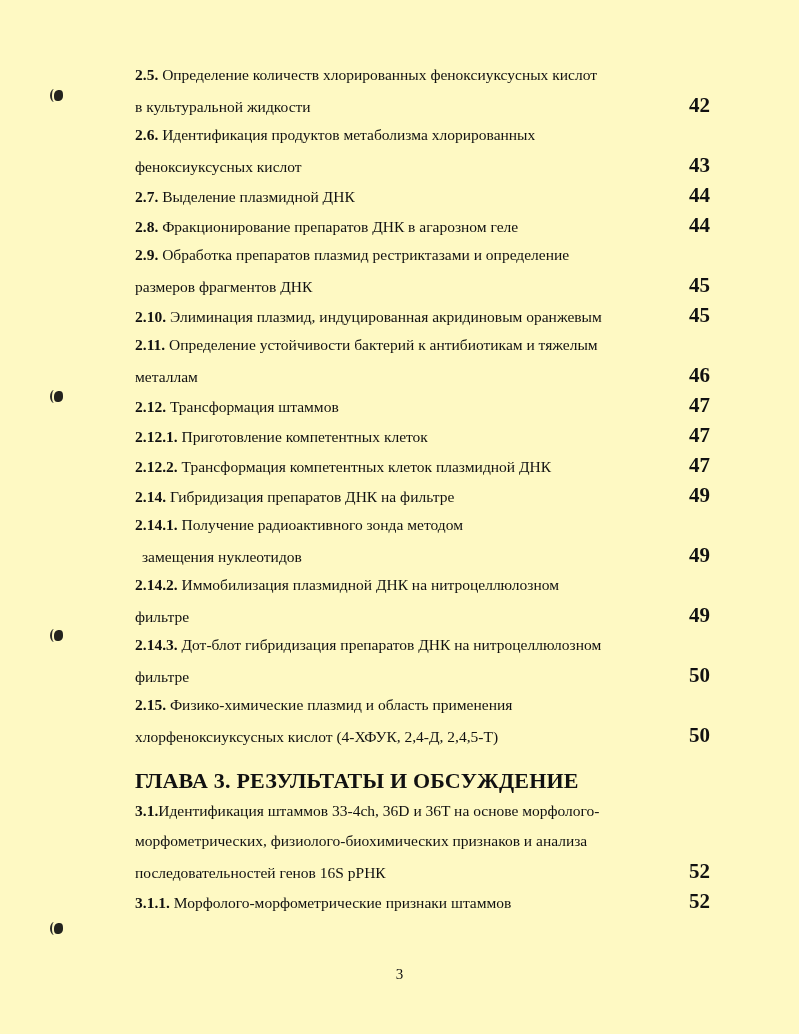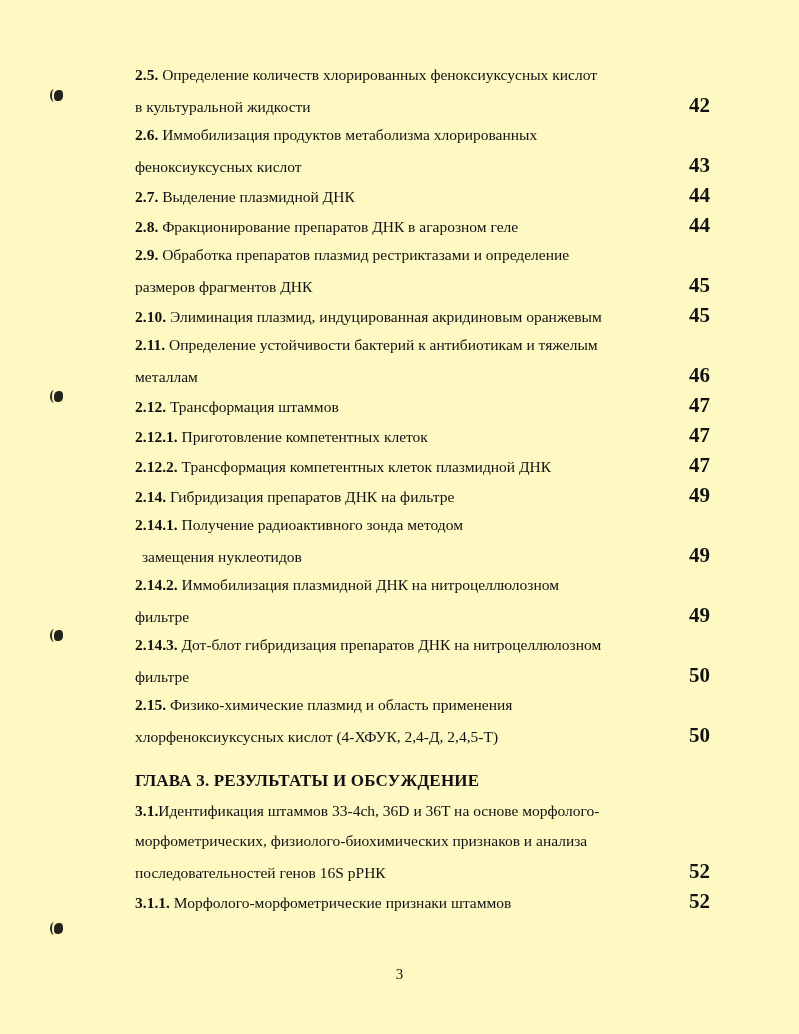--- a/index.html
+++ b/index.html
@@ -107,21 +107,21 @@
   }
   .page-num.empty {
     visibility: hidden;
   }
 
   
   .chapter-heading {
     height: 30px;
     line-height: 30px;
     margin-top: 16px;
-    font-size: 17px;
+    font-size: 22px;
     font-weight: 700;
     letter-spacing: 0.2px;
     white-space: nowrap;
   }
 
   
   .folio {
     position: absolute;
     left: 0;
     right: 0;
@@ -148,21 +148,21 @@
     <div id="rows-main">
         <div class="toc-row">
           <div class="entry"><span class="entry-num">2.5.</span><span class="entry-text"> Определение количеств хлорированных феноксиуксусных кислот</span></div>
           <div class="page-num empty"></div>
         </div>
         <div class="toc-row cont">
           <div class="entry"><span class="entry-text">в культуральной жидкости</span></div>
           <div class="page-num">42</div>
         </div>
         <div class="toc-row">
-          <div class="entry"><span class="entry-num">2.6.</span><span class="entry-text"> Иммобилизация продуктов метаболизма хлорированных</span></div>
+          <div class="entry"><span class="entry-num">2.6.</span><span class="entry-text"> Идентификация продуктов метаболизма хлорированных</span></div>
           <div class="page-num empty"></div>
         </div>
         <div class="toc-row cont">
           <div class="entry"><span class="entry-text">феноксиуксусных кислот</span></div>
           <div class="page-num">43</div>
         </div>
         <div class="toc-row">
           <div class="entry"><span class="entry-num">2.7.</span><span class="entry-text"> Выделение плазмидной ДНК</span></div>
           <div class="page-num">44</div>
         </div>

